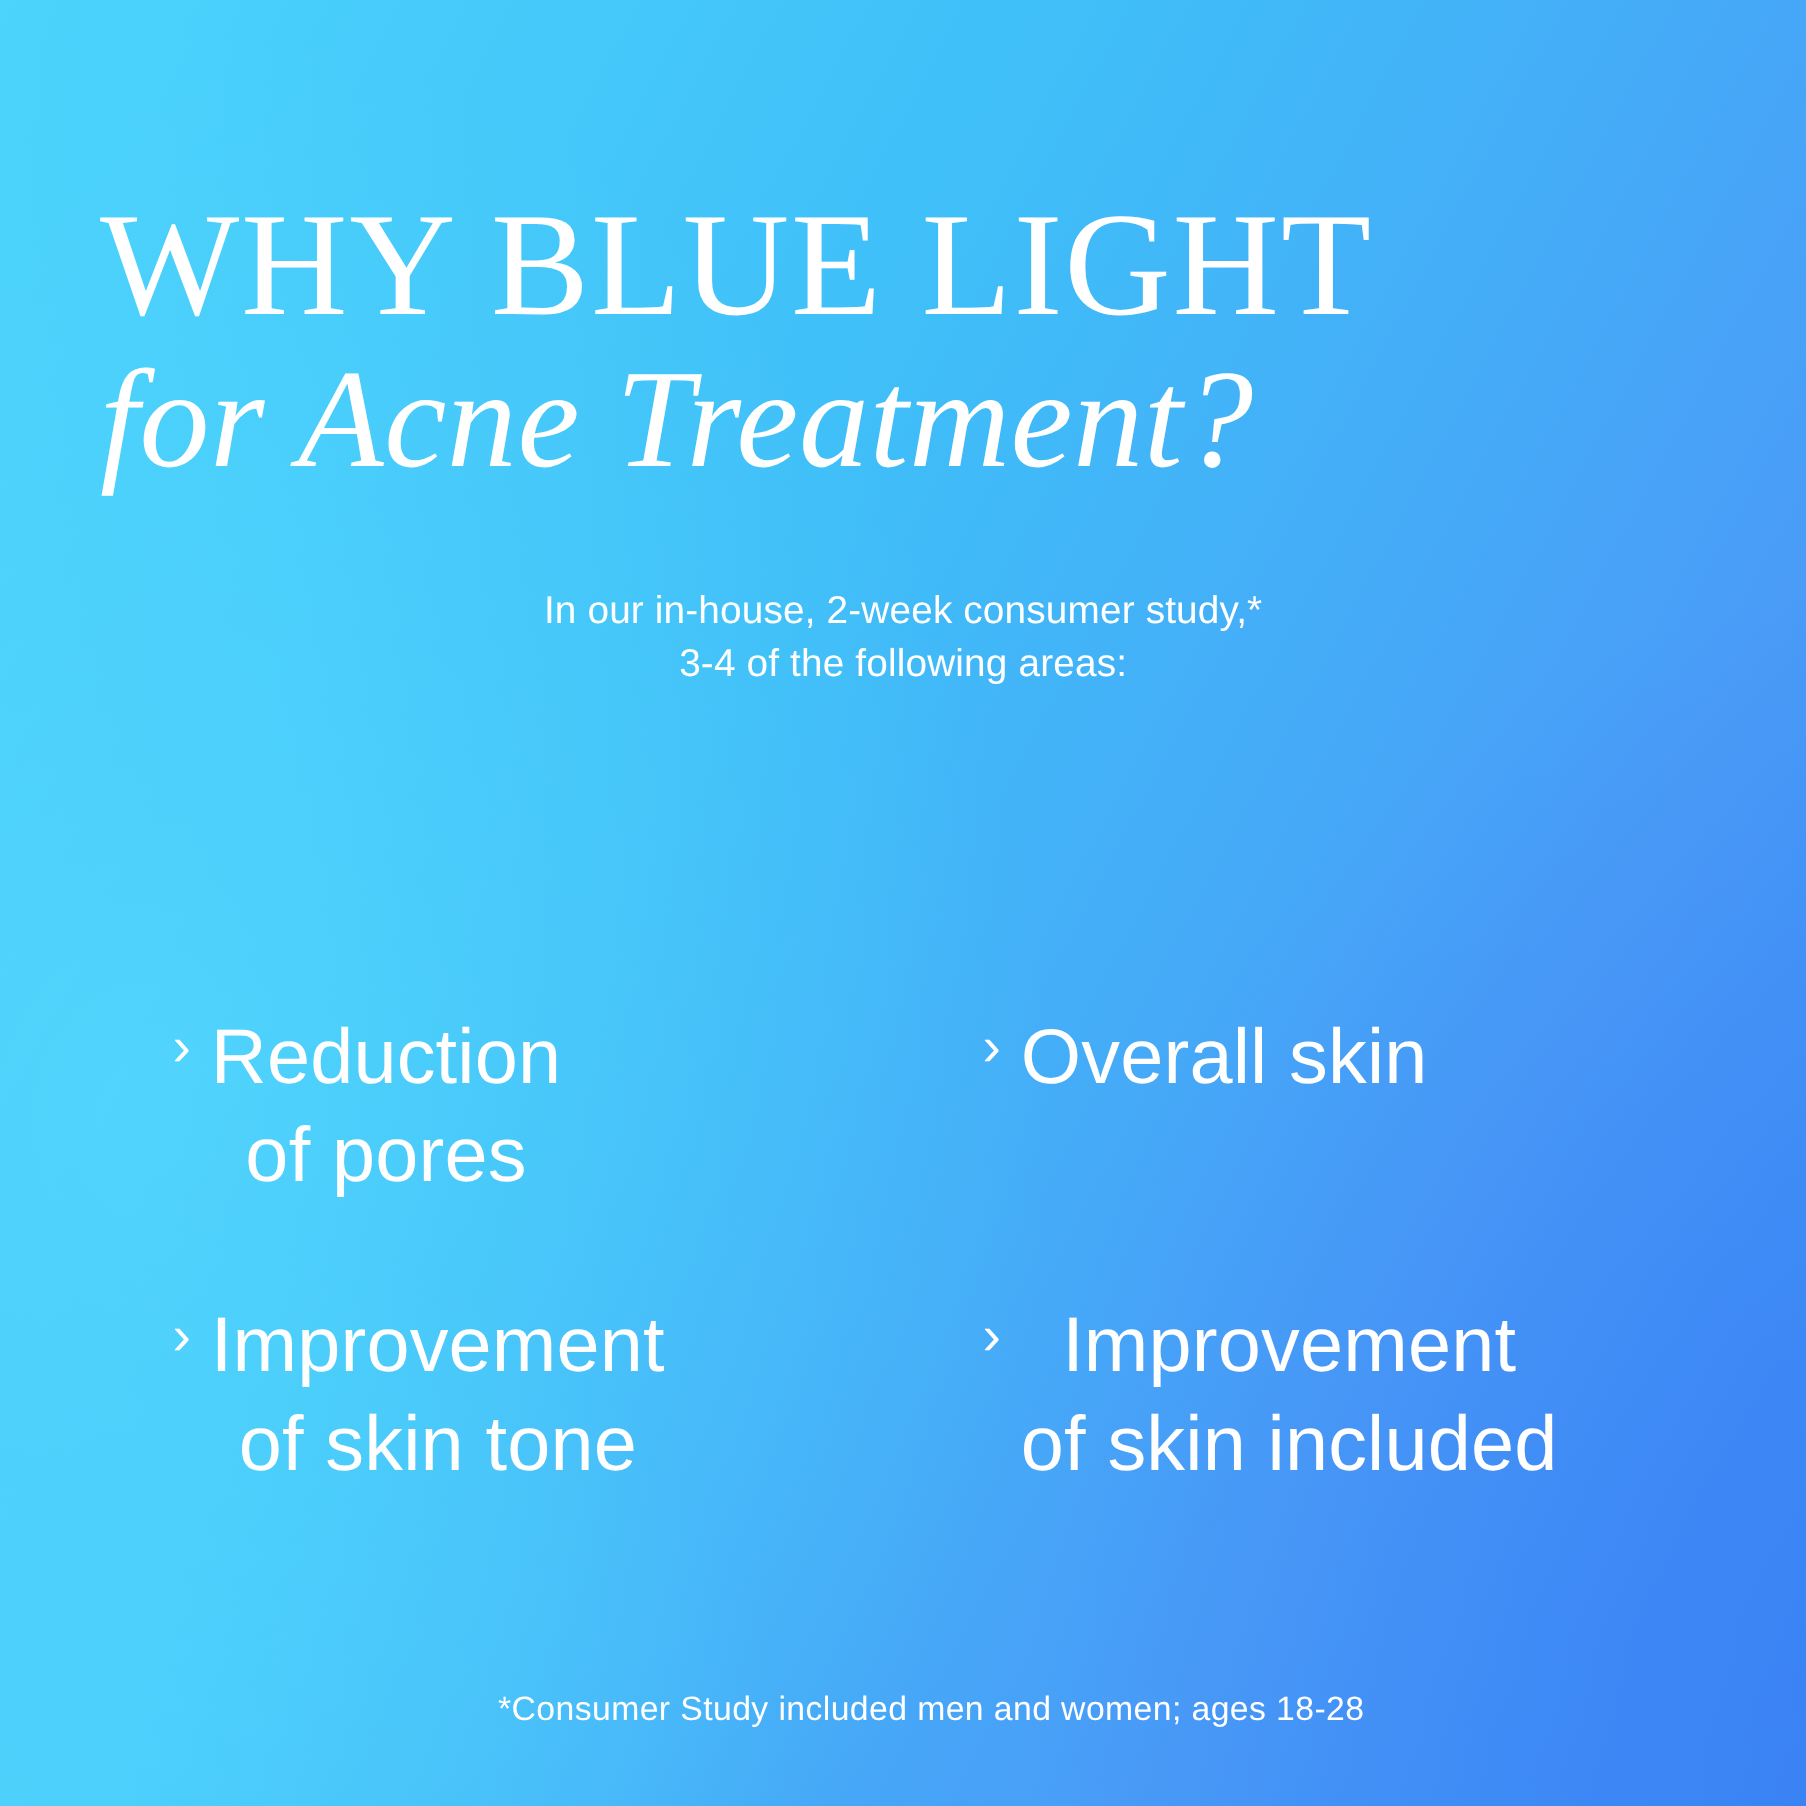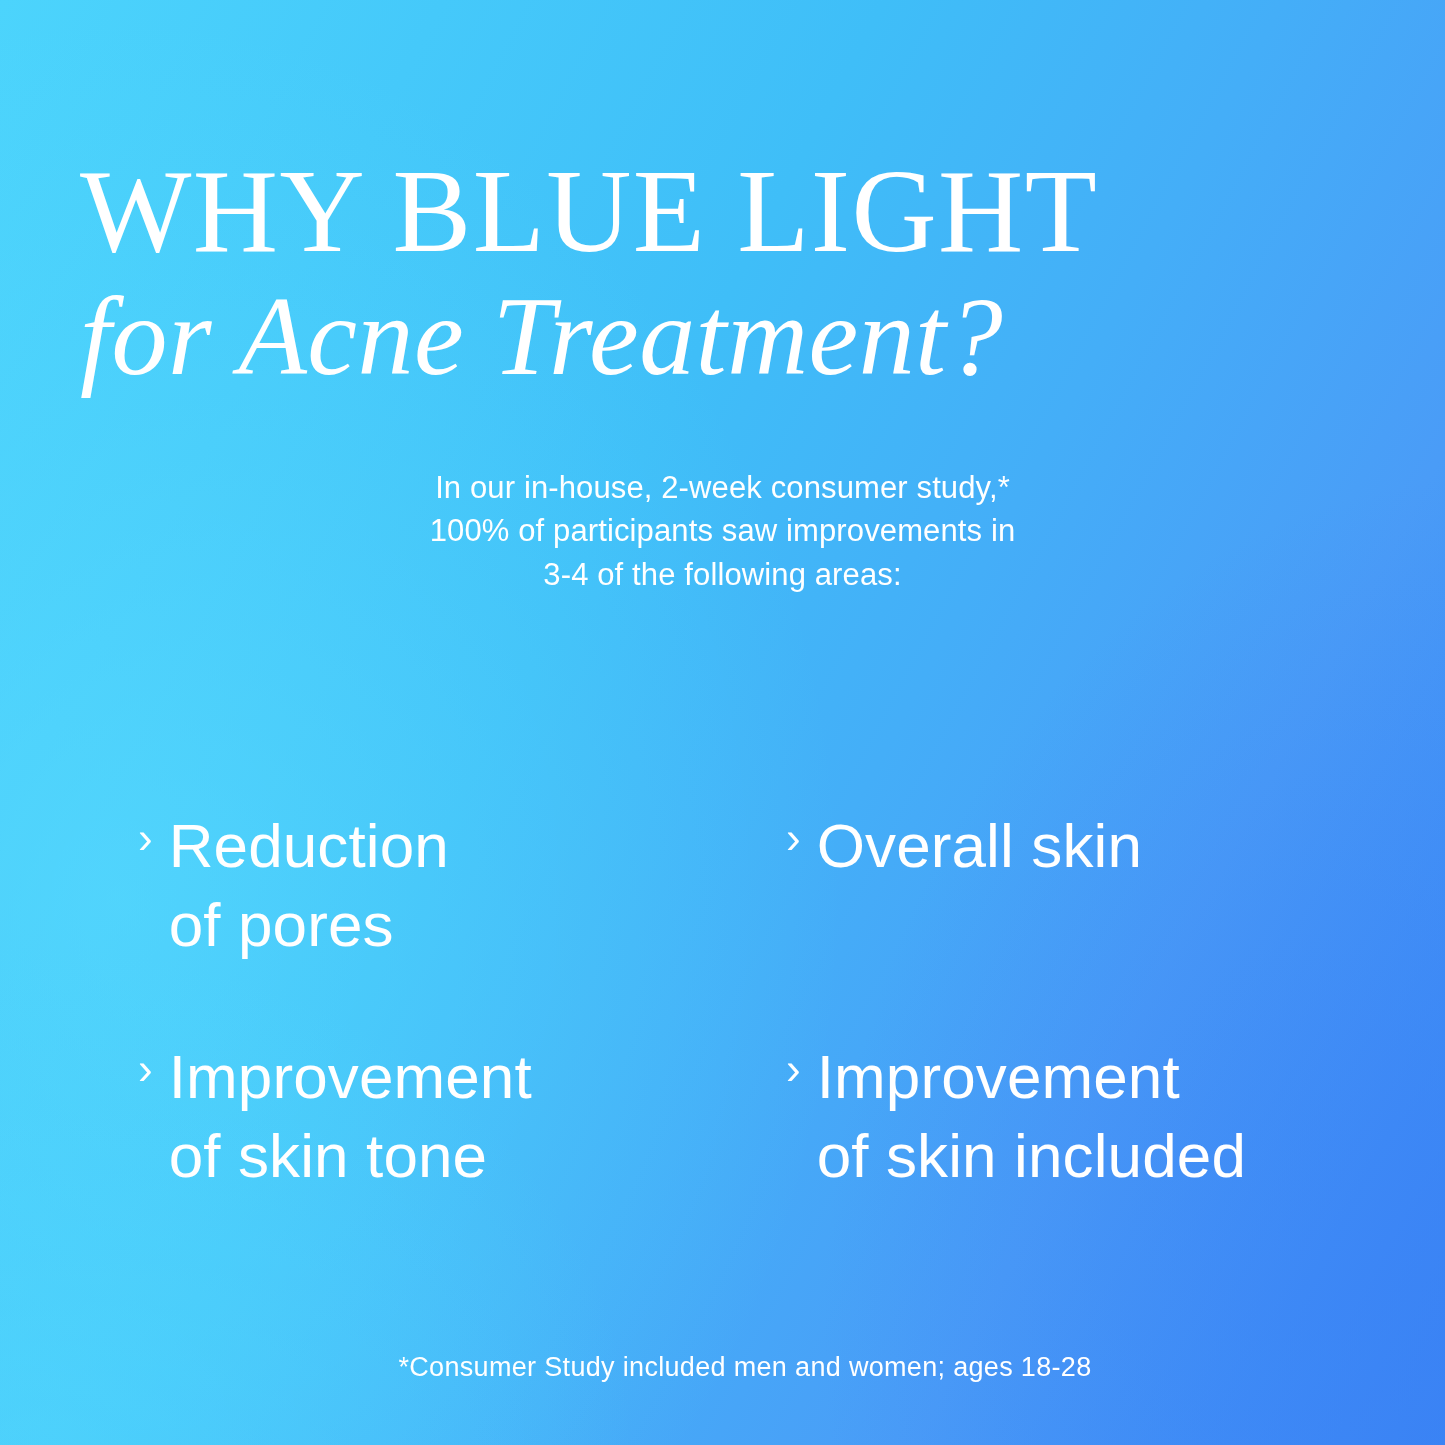--- a/index.html
+++ b/index.html
@@ -130,20 +130,21 @@
     flex:0 0 auto;
     transform:translateY(4px);
     font-family:"Liberation Sans", sans-serif;
   }
   .benefit-text {
     font-size:62px;
     line-height:1.28;
     font-weight:400;
     letter-spacing:0.002em;
     color:#ffffff;
+    text-align:center;
   }
 
   
   .footnote {
     position:absolute;
     left:0;
     right:0;
     bottom:62px;
     text-align:center;
     font-size:27px;
@@ -163,21 +164,20 @@
 
 <div class="canvas">
 
   <div class="headline">
     <div class="headline-line1">WHY BLUE LIGHT</div>
     <div class="headline-line2">for Acne Treatment?</div>
   </div>
 
   <div class="intro">
     <div>In our in-house, 2-week consumer study,*</div>
-    <div>100% of participants saw improvements in</div>
     <div>3-4 of the following areas:</div>
   </div>
 
   <div class="benefits">
 
     <div class="benefit-item">
       <span class="chev">›</span>
       <span class="benefit-text">
         <span>Reduction</span><br>
         <span>of pores</span>

